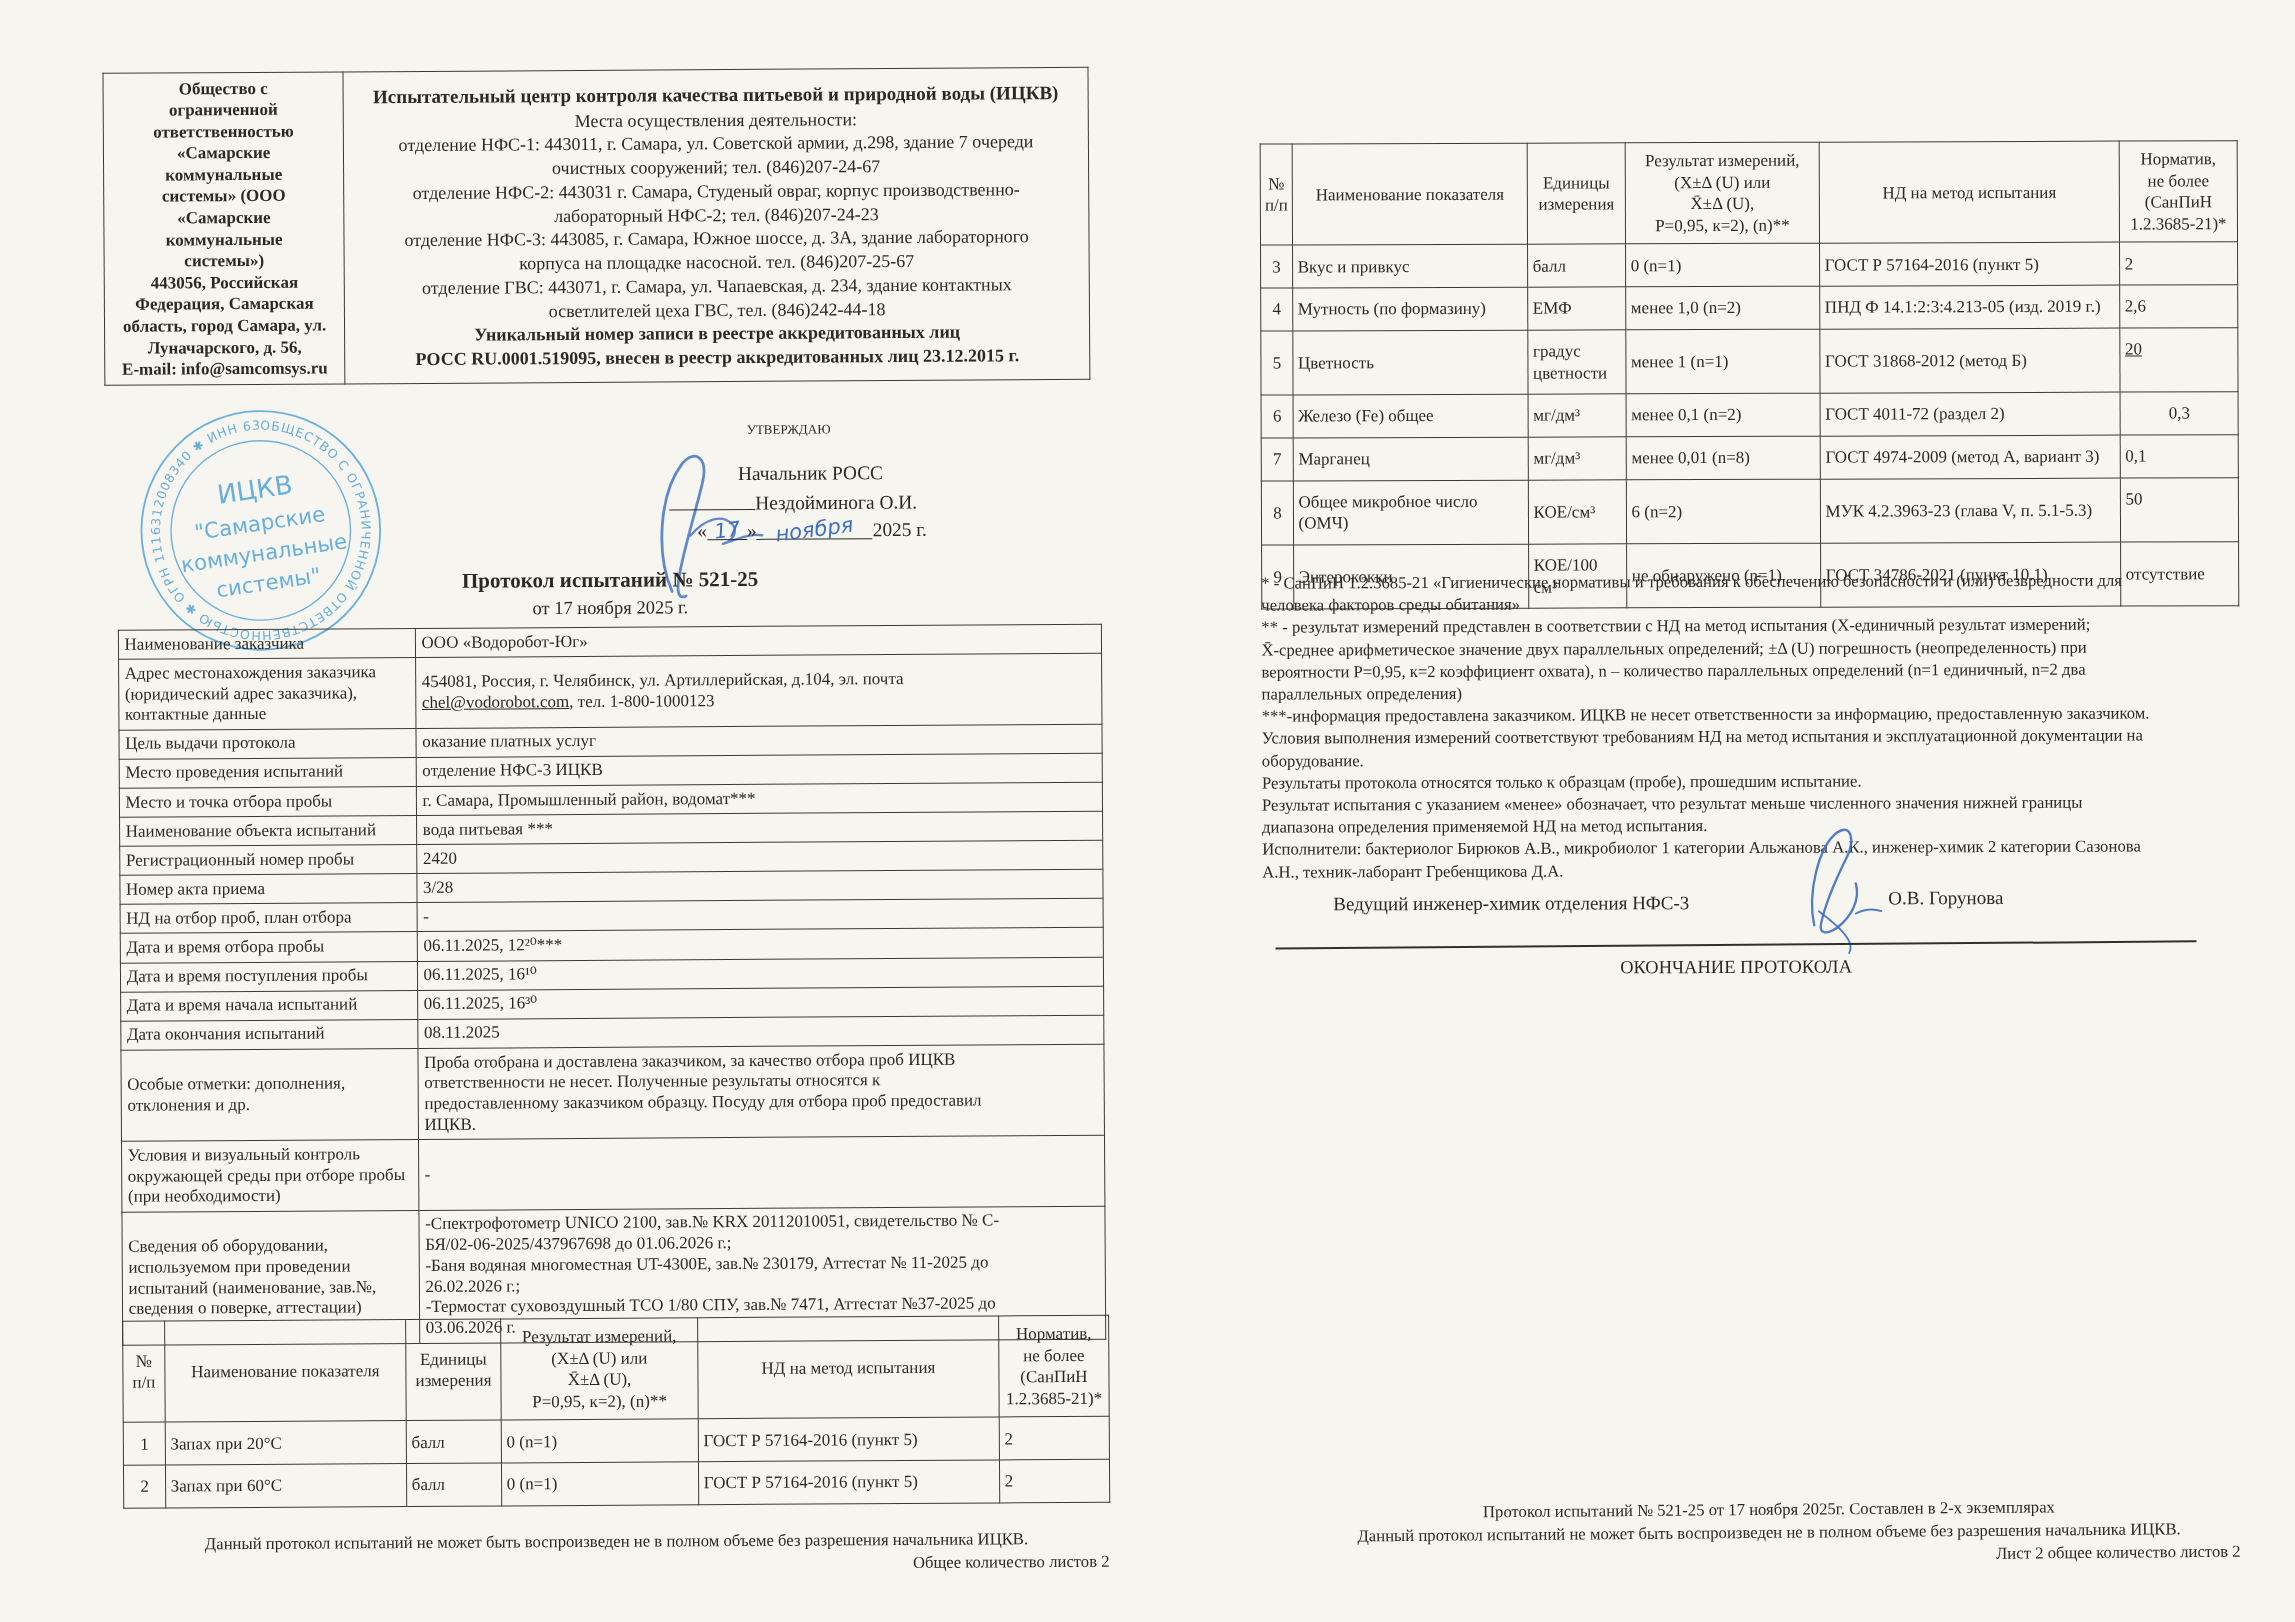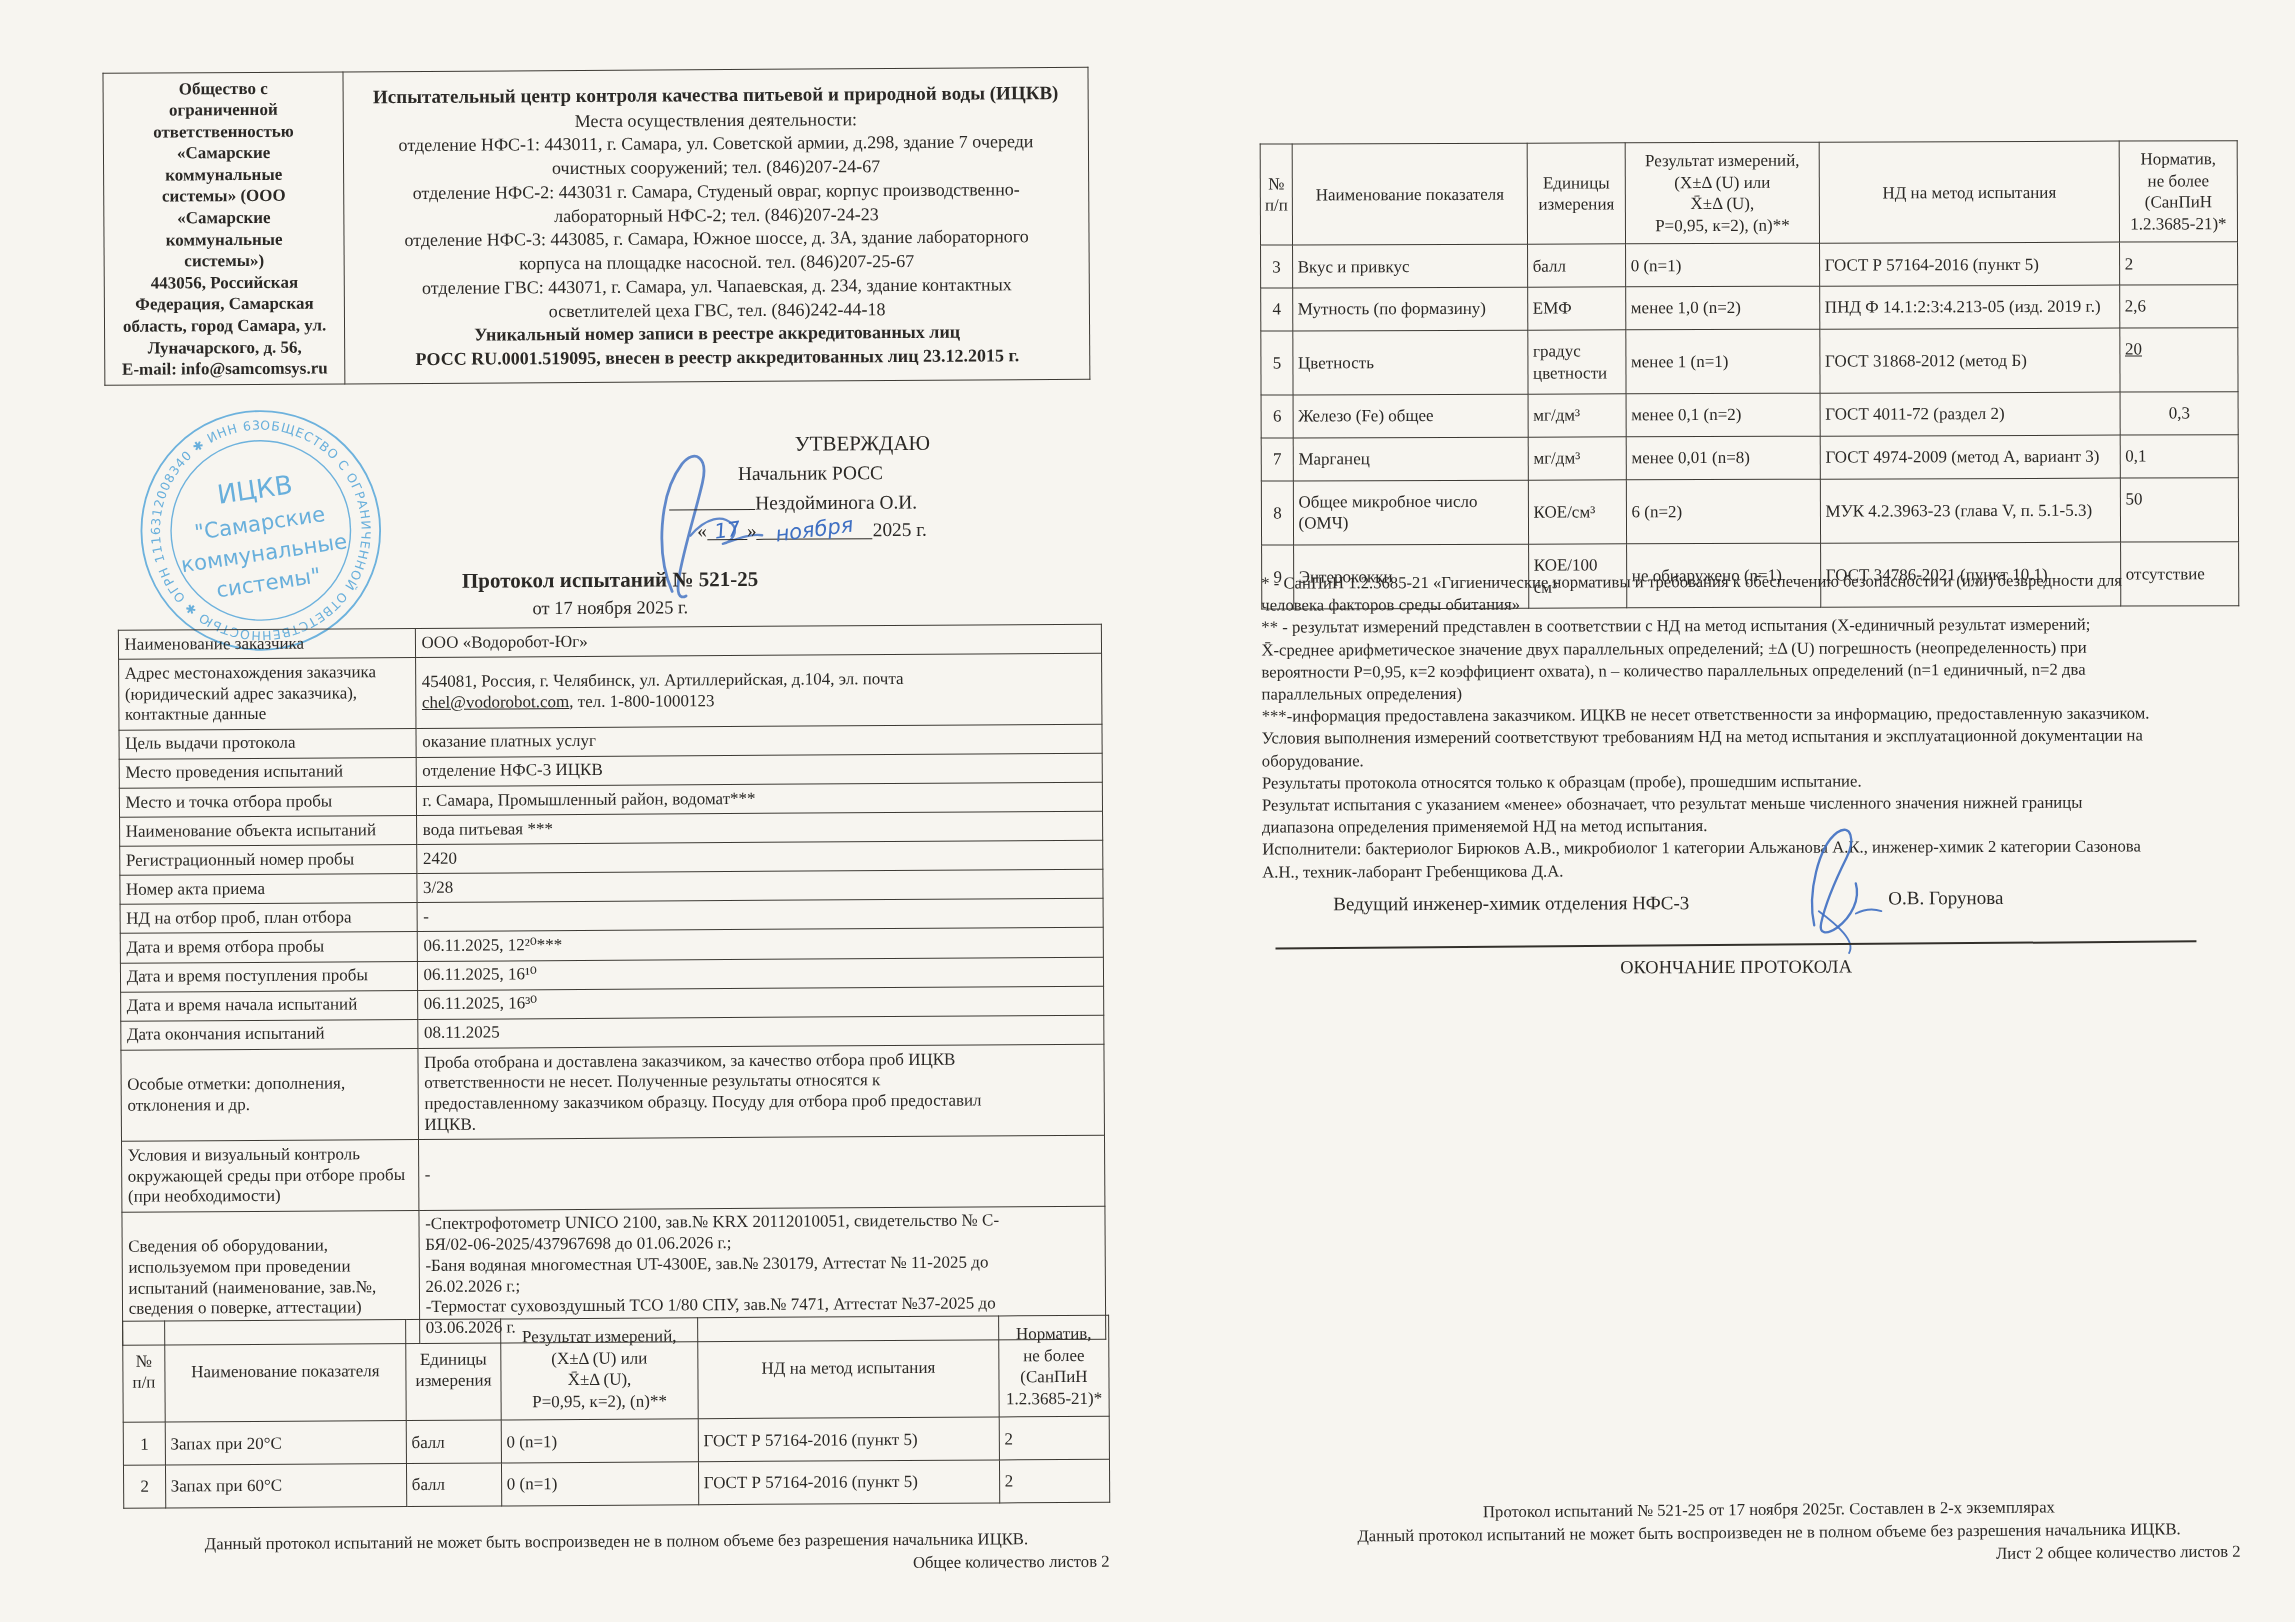--- a/index.html
+++ b/index.html
@@ -100,21 +100,21 @@
       <textPath href="#ringPath">ОБЩЕСТВО С ОГРАНИЧЕННОЙ ОТВЕТСТВЕННОСТЬЮ ✱ ОГРН 1116312008340 ✱ ИНН 6312110828</textPath>
     </text>
     <g transform="rotate(-8 280 280)" text-anchor="middle">
       <text class="stamp-txt" x="280" y="210" font-size="56">ИЦКВ</text>
       <text class="stamp-txt" x="280" y="280" font-size="46">"Самарские</text>
       <text class="stamp-txt" x="280" y="345" font-size="46">коммунальные</text>
       <text class="stamp-txt" x="280" y="410" font-size="46">системы"</text>
     </g>
   </svg>
 
-  <div class="abs" style="left:749px;top:433px;font-size:21px;margin-left:48px;">УТВЕРЖДАЮ</div>
+  <div class="abs" style="left:749px;top:423px;font-size:13px;">УТВЕРЖДАЮ</div>
   <div class="abs" style="left:740px;top:464px;font-size:19.4px;">Начальник РОСС</div>
 
   <svg class="abs pen" style="left:648px;top:439px;" width="139" height="167" viewBox="0 0 300 360">
     <path class="pen" stroke-width="6" d="M55,330 C20,250 28,120 78,55 C105,22 135,40 122,95 C108,155 80,240 70,300 C64,334 70,348 85,340"></path>
     <path class="pen" stroke-width="5" d="M95,210 C130,170 165,165 185,185 C200,200 185,225 165,228 C190,220 225,205 250,210"></path>
   </svg>
 
   <div class="abs" style="left:671px;top:491px;font-size:19.4px;">
     <span class="sig-underline"></span><span>Нездойминога О.И.</span>
   </div>

